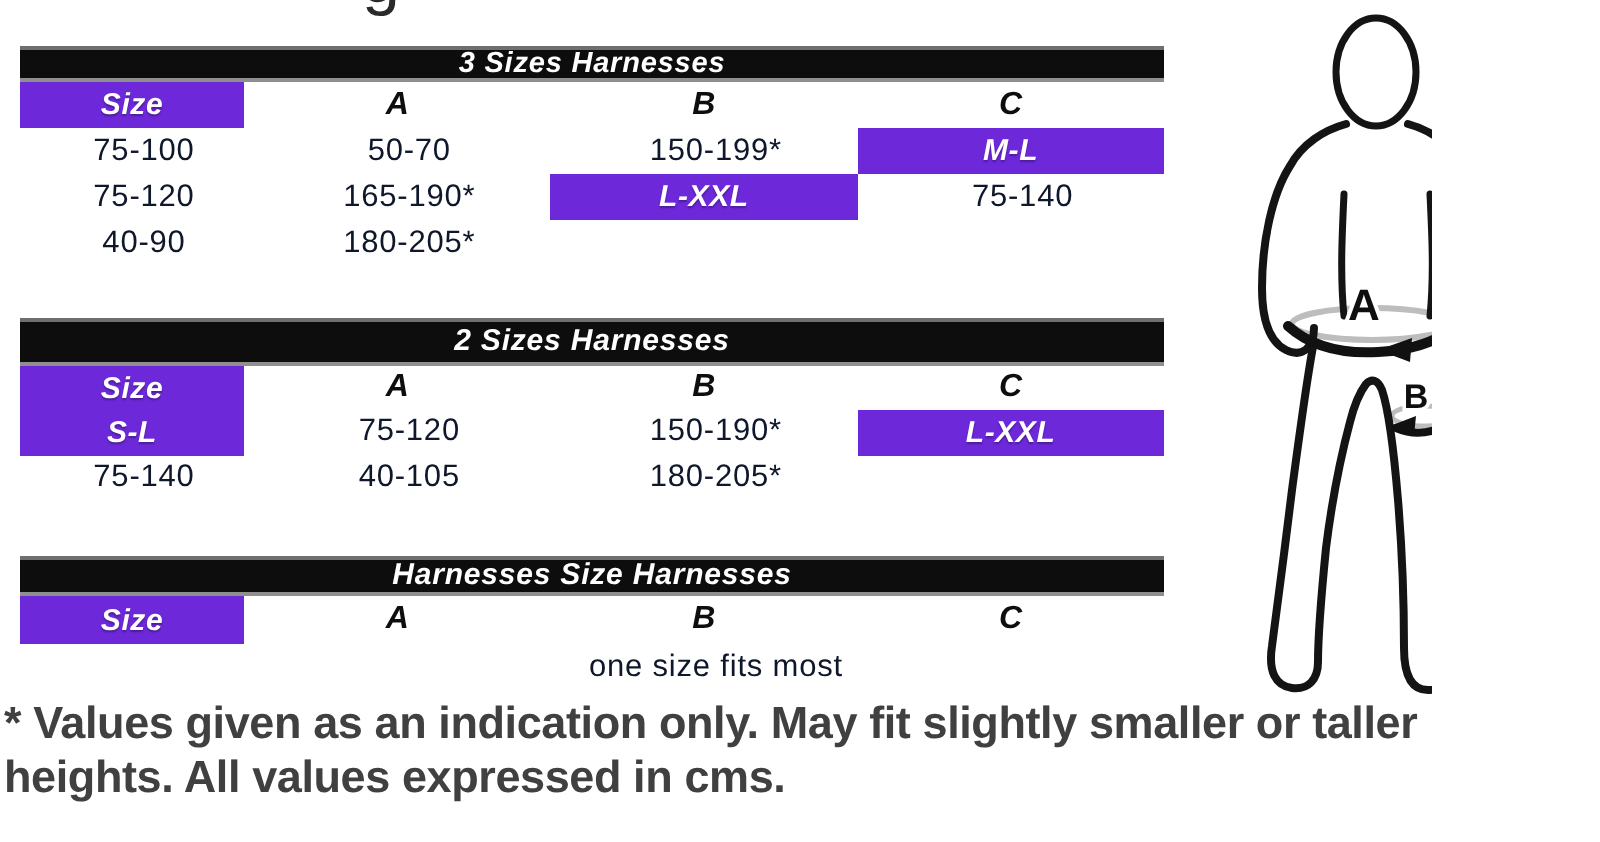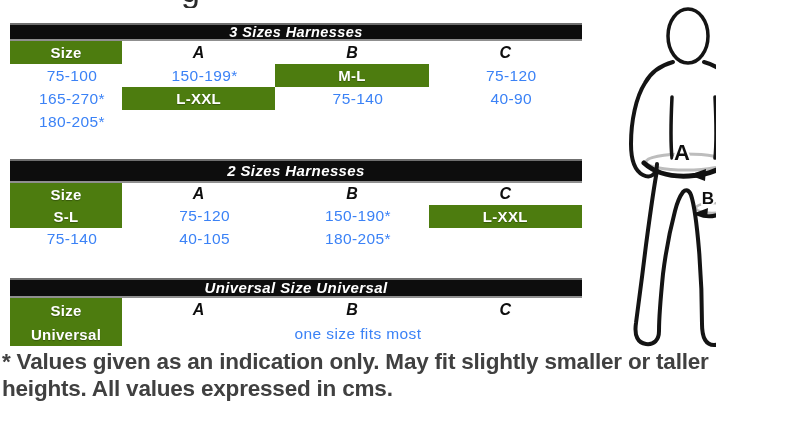--- a/index.html
+++ b/index.html
@@ -28,25 +28,25 @@
   #table-1 .bar { height:24px; line-height:20px; font-size:15px; }
   #table-2 .bar { height:20px; line-height:16px; font-size:15px; }
 
   .grid { display:grid; grid-template-columns:112px 153.3px 153.3px 153.4px; }
   #table-0 .grid { grid-auto-rows:23px; }
   #table-1 .grid { grid-auto-rows:22.3px; }
   #table-2 .grid { grid-auto-rows:24px; }
 
   .cell { display:flex; align-items:center; justify-content:center; }
   .green {
-    background:#4d7c0f; color:#ffffff; font-weight:bold;
+    background:#6d28d9; color:#ffffff; font-style:italic; font-weight:bold;
     font-size:15px; letter-spacing:0.3px; text-shadow:0 1px 1px rgba(0,0,0,0.3);
   }
   .colhead { color:#0e0e0e; font-style:italic; font-weight:bold; font-size:16px; }
-  .val { color:#3b82f6; font-size:15.5px; letter-spacing:0.4px;margin-left:12px; }
+  .val { color:#0f172a; font-size:15.5px; letter-spacing:0.4px;margin-left:12px; }
   .span3 { grid-column:2 / 5; }
 
   
   .footnote {
     position:absolute; left:2px; top:349px; width:793px;
     font-size:22.5px; line-height:26.5px; color:#404040; letter-spacing:-0.2px;font-weight:bold;
   }
 
   
   .figure { position:absolute; left:613px; top:0; width:187px; height:370px; }
@@ -68,25 +68,26 @@
     <div class="bar">
       <span>3 Sizes Harnesses</span>
     </div>
     <div class="grid">
       <div class="cell green">Size</div>
       <div class="cell colhead">A</div>
       <div class="cell colhead">B</div>
       <div class="cell colhead">C</div>
 
       <div class="cell val">75-100</div>
+      <div class="cell val">50-70</div>
       <div class="cell val">150-199*</div>
 
       <div class="cell green">M-L</div>
       <div class="cell val">75-120</div>
-      <div class="cell val">165-270*</div>
+      <div class="cell val">165-190*</div>
 
       <div class="cell green">L-XXL</div>
       <div class="cell val">75-140</div>
       <div class="cell val">40-90</div>
       <div class="cell val">180-205*</div>
     </div>
   </div>
 
   <div class="size-table" id="table-1">
     <div class="bar">
@@ -104,29 +105,28 @@
 
       <div class="cell green">L-XXL</div>
       <div class="cell val">75-140</div>
       <div class="cell val">40-105</div>
       <div class="cell val">180-205*</div>
     </div>
   </div>
 
   <div class="size-table" id="table-2">
     <div class="bar">
-      <span>Universal Size Universal</span>
+      <span>Harnesses Size Harnesses</span>
     </div>
     <div class="grid">
       <div class="cell green">Size</div>
       <div class="cell colhead">A</div>
       <div class="cell colhead">B</div>
       <div class="cell colhead">C</div>
 
-      <div class="cell green">Universal</div>
       <div class="cell val span3">one size fits most</div>
     </div>
   </div>
 
   <svg class="figure" viewBox="0 0 187 370" width="187" height="370">
 
     <ellipse cx="73" cy="162" rx="40" ry="8" fill="none" stroke="#bdbdbd" stroke-width="3"></ellipse>
     <ellipse cx="99" cy="208" rx="16" ry="5" fill="none" stroke="#bdbdbd" stroke-width="2.5"></ellipse>
 
     <ellipse cx="75" cy="36" rx="20" ry="27" fill="none" stroke="#141414" stroke-width="3.5"></ellipse>

